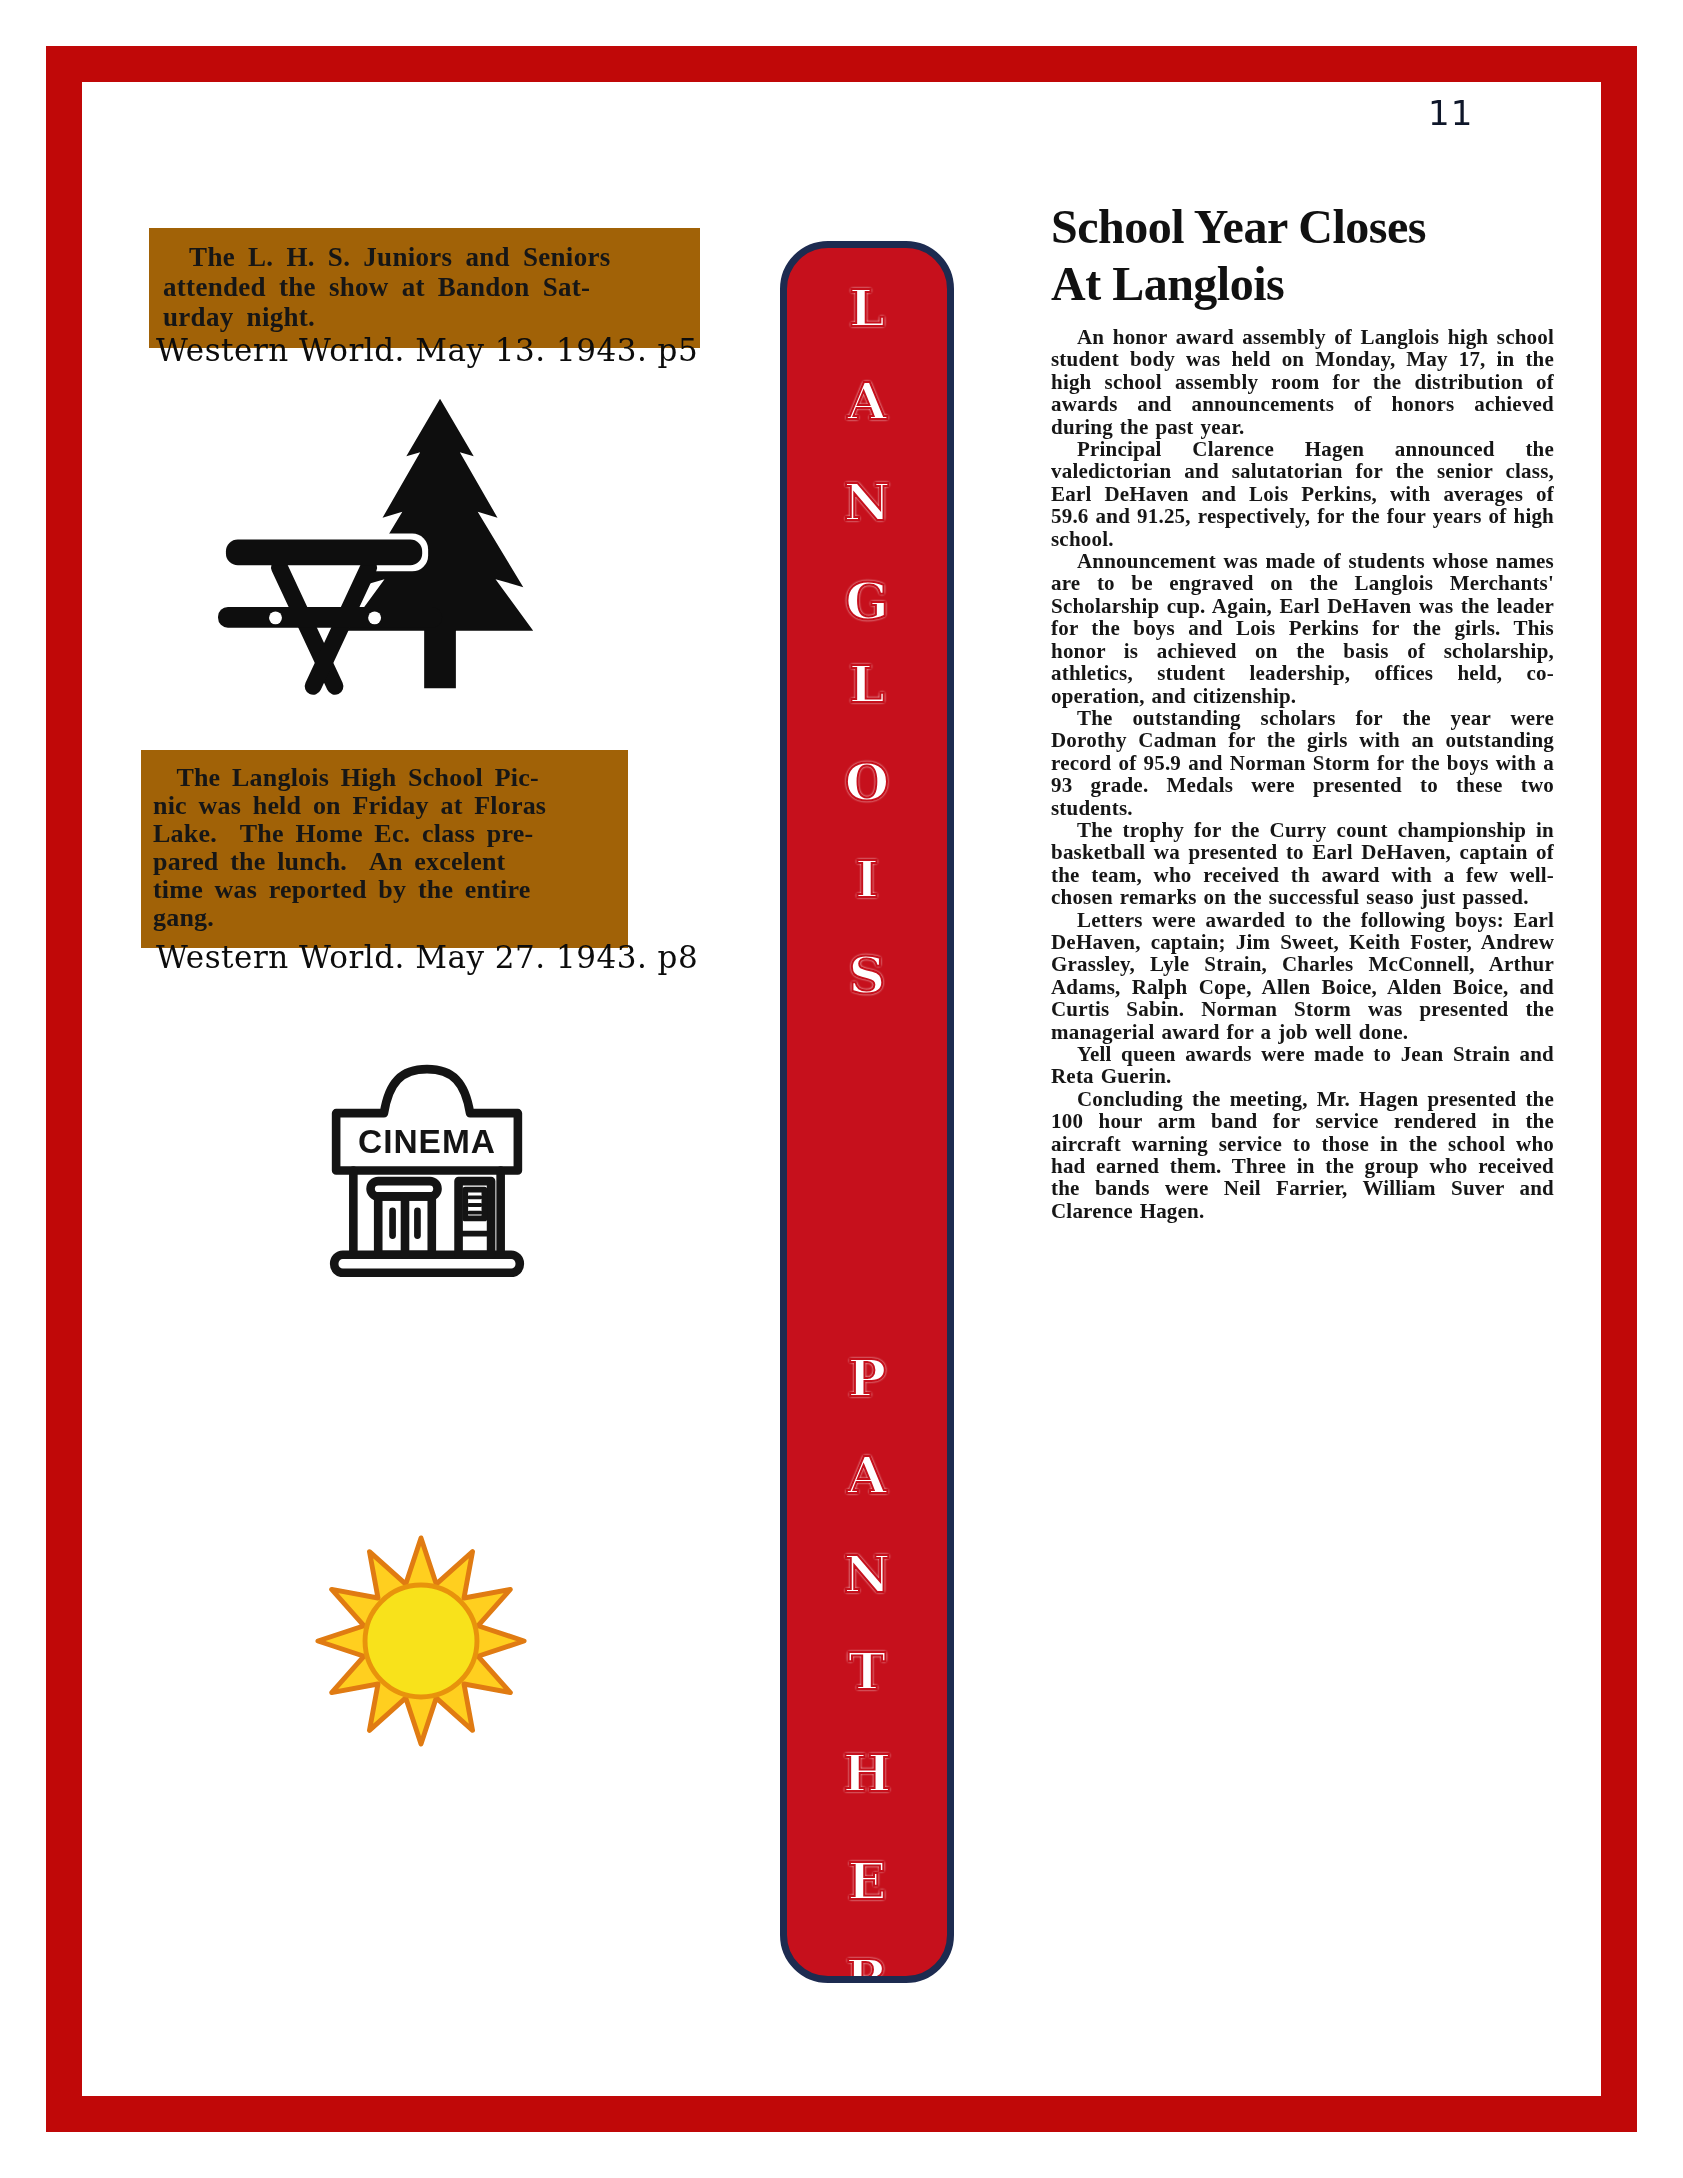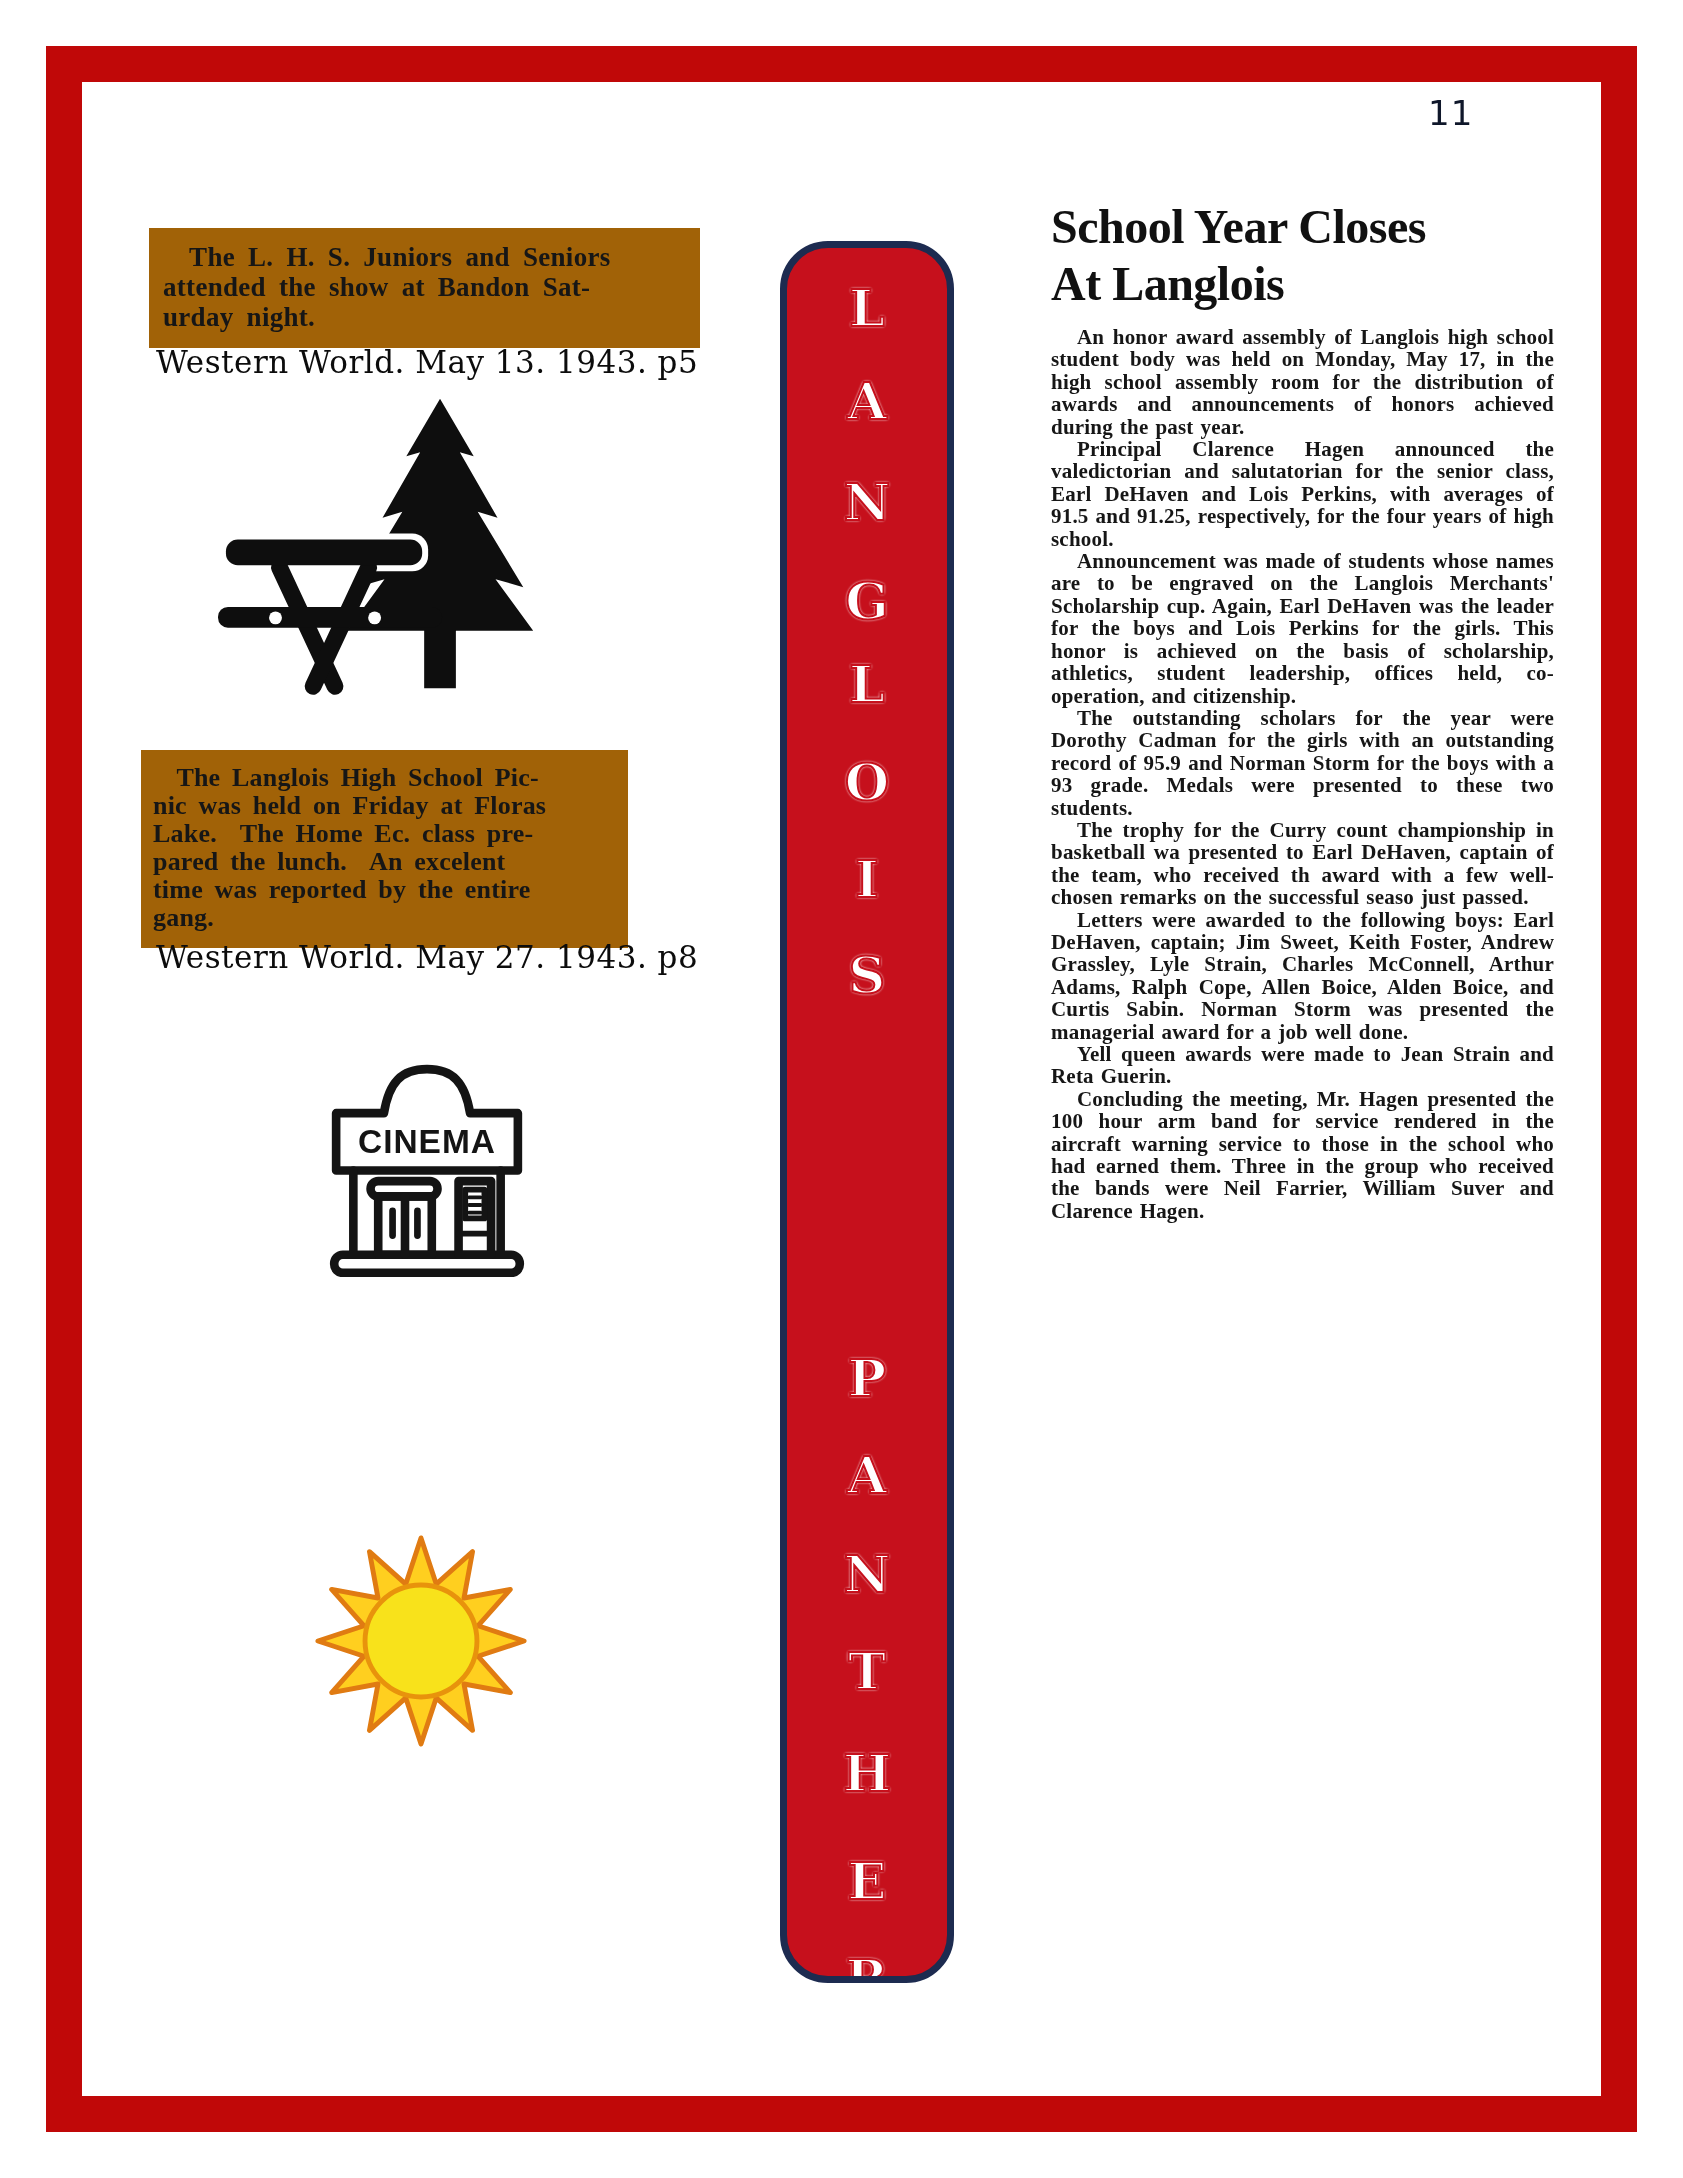--- a/index.html
+++ b/index.html
@@ -12,21 +12,21 @@
 
   
   .clipping { position:absolute; background:#a16207; color:#161616;
            font-weight:bold; white-space:pre-line; text-align:left; }
   .clip1 { left:149px; top:228px; width:523px; padding:14px 14px 16px 14px;
            font-size:27px; line-height:30px; word-spacing:6px; letter-spacing:0.3px; }
   .clip2 { left:141px; top:750px; width:463px; padding:14px 12px 16px 12px;
            font-size:26px; line-height:28px; word-spacing:5px; letter-spacing:0.2px; }
   .caption { position:absolute; font-family:"DejaVu Serif", serif; font-size:31px;
            color:#0c0c0c; letter-spacing:0.5px; white-space:nowrap; }
-  .cap1 { left:156px; top:344px; }
+  .cap1 { left:156px; top:332px; }
   .cap2 { left:156px; top:939px; }
 
   .icon { position:absolute; }
   .icon-picnic { left:218px; top:392px; width:337px; height:309px; }
   .icon-cinema { left:317px; top:1045px; width:220px; height:232px; }
   .icon-sun    { left:313px; top:1531px; width:216px; height:220px; }
 
   
   .banner { position:absolute; left:780px; top:241px; width:174px; height:1742px;
            background:#c6101c; border:7px solid #1d2b50; border-radius:48px;
@@ -124,21 +124,21 @@
     <span class="bletter" style="top:1393px">T</span>
     <span class="bletter" style="top:1495px">H</span>
     <span class="bletter" style="top:1603px">E</span>
     <span class="bletter" style="top:1700px">R</span>
   </div>
 
   <div class="article">
     <div class="headline">School Year Closes
 At Langlois</div>
     <p>An honor award assembly of Langlois high school student body was held on Monday, May 17, in the high school assembly room for the distribution of awards and announcements of honors achieved during the past year.</p>
-    <p>Principal Clarence Hagen announced the valedictorian and salutatorian for the senior class, Earl DeHaven and Lois Perkins, with averages of 91.5 and 91.25, respectively, for the four years of high school.</p>
+    <p>Principal Clarence Hagen announced the valedictorian and salutatorian for the senior class, Earl DeHaven and Lois Perkins, with averages of 59.6 and 91.25, respectively, for the four years of high school.</p>
     <p>Announcement was made of students whose names are to be engraved on the Langlois Merchants' Scholarship cup. Again, Earl DeHaven was the leader for the boys and Lois Perkins for the girls. This honor is achieved on the basis of scholarship, athletics, student leadership, offices held, co-operation, and citizenship.</p>
     <p>The outstanding scholars for the year were Dorothy Cadman for the girls with an outstanding record of 95.9 and Norman Storm for the boys with a 93 grade. Medals were presented to these two students.</p>
     <p>The trophy for the Curry count championship in basketball wa presented to Earl DeHaven, captain of the team, who received th award with a few well-chosen remarks on the successful seaso just passed.</p>
     <p>Letters were awarded to the following boys: Earl DeHaven, captain; Jim Sweet, Keith Foster, Andrew Grassley, Lyle Strain, Charles McConnell, Arthur Adams, Ralph Cope, Allen Boice, Alden Boice, and Curtis Sabin. Norman Storm was presented the managerial award for a job well done.</p>
     <p>Yell queen awards were made to Jean Strain and Reta Guerin.</p>
     <p>Concluding the meeting, Mr. Hagen presented the 100 hour arm band for service rendered in the aircraft warning service to those in the school who had earned them. Three in the group who received the bands were Neil Farrier, William Suver and Clarence Hagen.</p>
   </div>
 
 </div>
 

